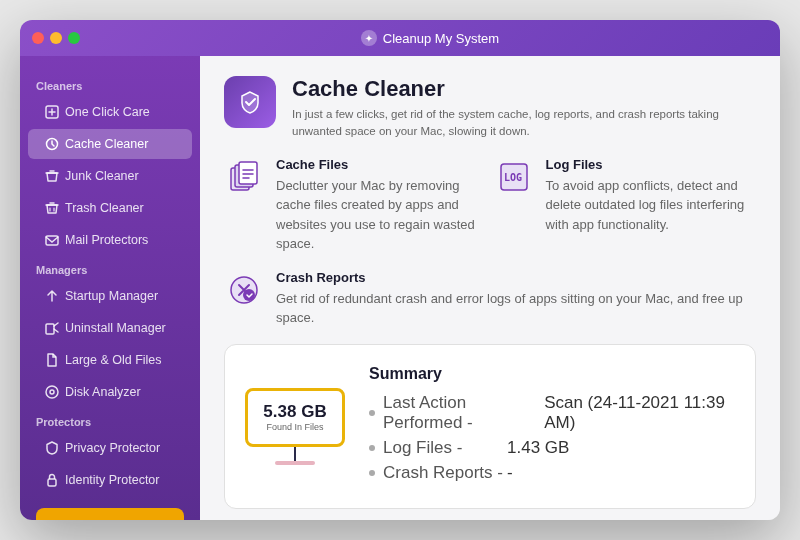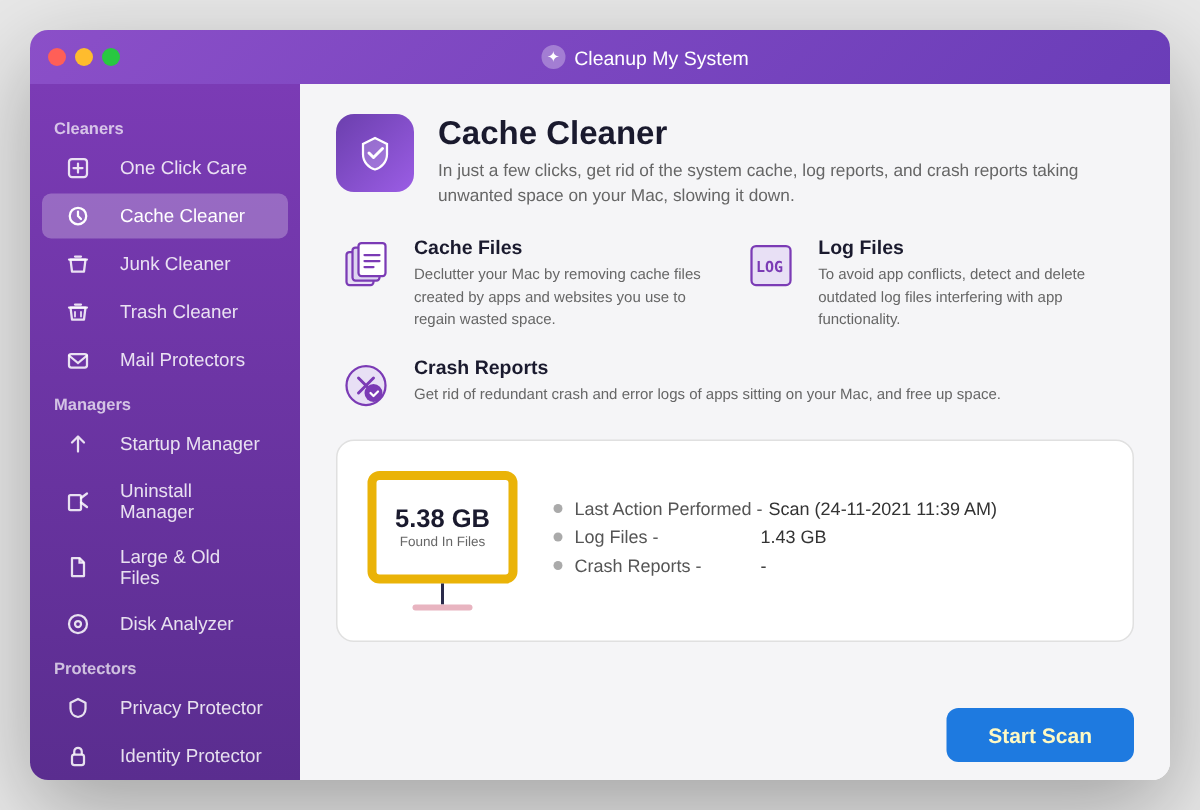--- a/index.html
+++ b/index.html
@@ -80,21 +80,21 @@
     .sidebar-section-label {
       color: rgba(255,255,255,0.7);
       font-size: 11px;
       font-weight: 600;
       padding: 8px 16px 4px 16px;
       text-transform: none;
     }
     .sidebar-item {
       display: flex;
       align-items: center;
-      gap: 20px;
+      gap: 5px;
       padding: 7px 16px;
       color: rgba(255,255,255,0.85);
       font-size: 12.5px;
       cursor: pointer;
       border-radius: 6px;
       margin: 1px 8px;
     }
     .sidebar-item.active {
       background: rgba(255,255,255,0.25);
       color: white;
@@ -181,21 +181,21 @@
       font-size: 22px;
       color: #7b3bb5;
     }
     .feature-text h3 {
       font-size: 13px;
       font-weight: 700;
       color: #1a1a2e;
       margin-bottom: 4px;
     }
     .feature-text p {
-      font-size: 10px;
+      font-size: 13px;
       color: #666;
       line-height: 1.5;
     }
     .crash-reports-row {
       padding: 0 24px 16px 24px;
       display: flex;
       align-items: flex-start;
       gap: 12px;
     }
     
@@ -210,22 +210,22 @@
       gap: 24px;
     }
     .monitor-visual {
       display: flex;
       flex-direction: column;
       align-items: center;
       flex-shrink: 0;
     }
     .monitor-screen {
       width: 100px;
-      height: 75px;
-      border: 6px solid #eab308;
+      height: 59px;
+      border: 3px solid #eab308;
       border-radius: 8px;
       background: white;
       display: flex;
       flex-direction: column;
       align-items: center;
       justify-content: center;
     }
     .monitor-gb {
       font-size: 17px;
       font-weight: 700;
@@ -252,21 +252,21 @@
     }
     .summary-details h2 {
       font-size: 16px;
       font-weight: 700;
       color: #1a1a2e;
       margin-bottom: 10px;
     }
     .summary-row {
       display: flex;
       align-items: center;
-      font-size: 12px;
+      font-size: 17px;
       color: #444;
       margin-bottom: 5px;
       gap: 4px;
     }
     .dot {
       width: 6px;
       height: 6px;
       border-radius: 50%;
       background: #aaa;
       flex-shrink: 0;
@@ -513,20 +513,21 @@
         <div class="monitor-visual">
           <div class="monitor-screen">
             <div class="monitor-gb">5.38 GB</div>
             <div class="monitor-label">Found In Files</div>
           </div>
           <div class="monitor-stand"></div>
           <div class="monitor-base"></div>
         </div>
 
         <div class="summary-details">
+          <h2>Summary</h2>
           <div class="summary-row">
             <div class="dot"></div>
             <span class="summary-row-label">Last Action Performed -</span>
             <span class="summary-row-value">Scan (24-11-2021 11:39 AM)</span>
           </div>
           <div class="summary-row">
             <div class="dot"></div>
             <span class="summary-row-label">Log Files -</span>
             <span class="summary-row-value">1.43 GB</span>
           </div>

